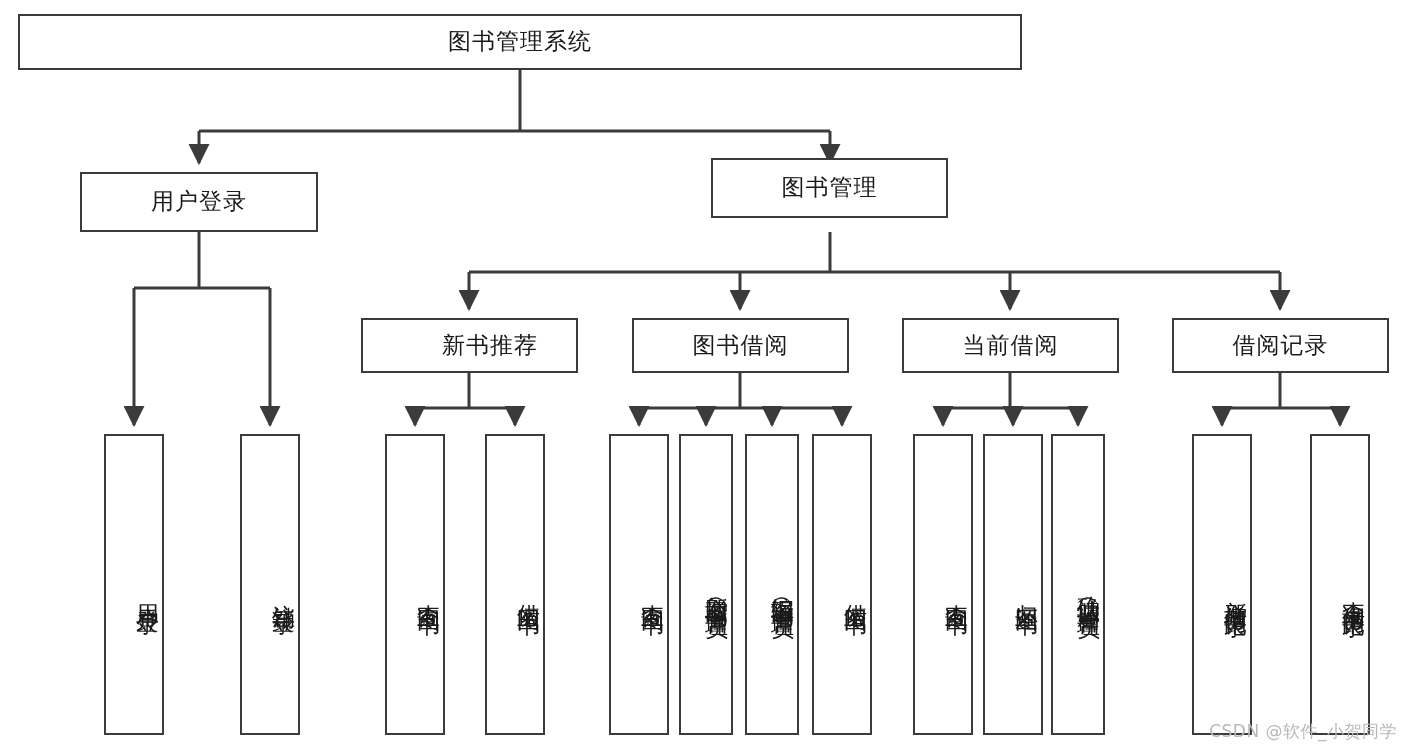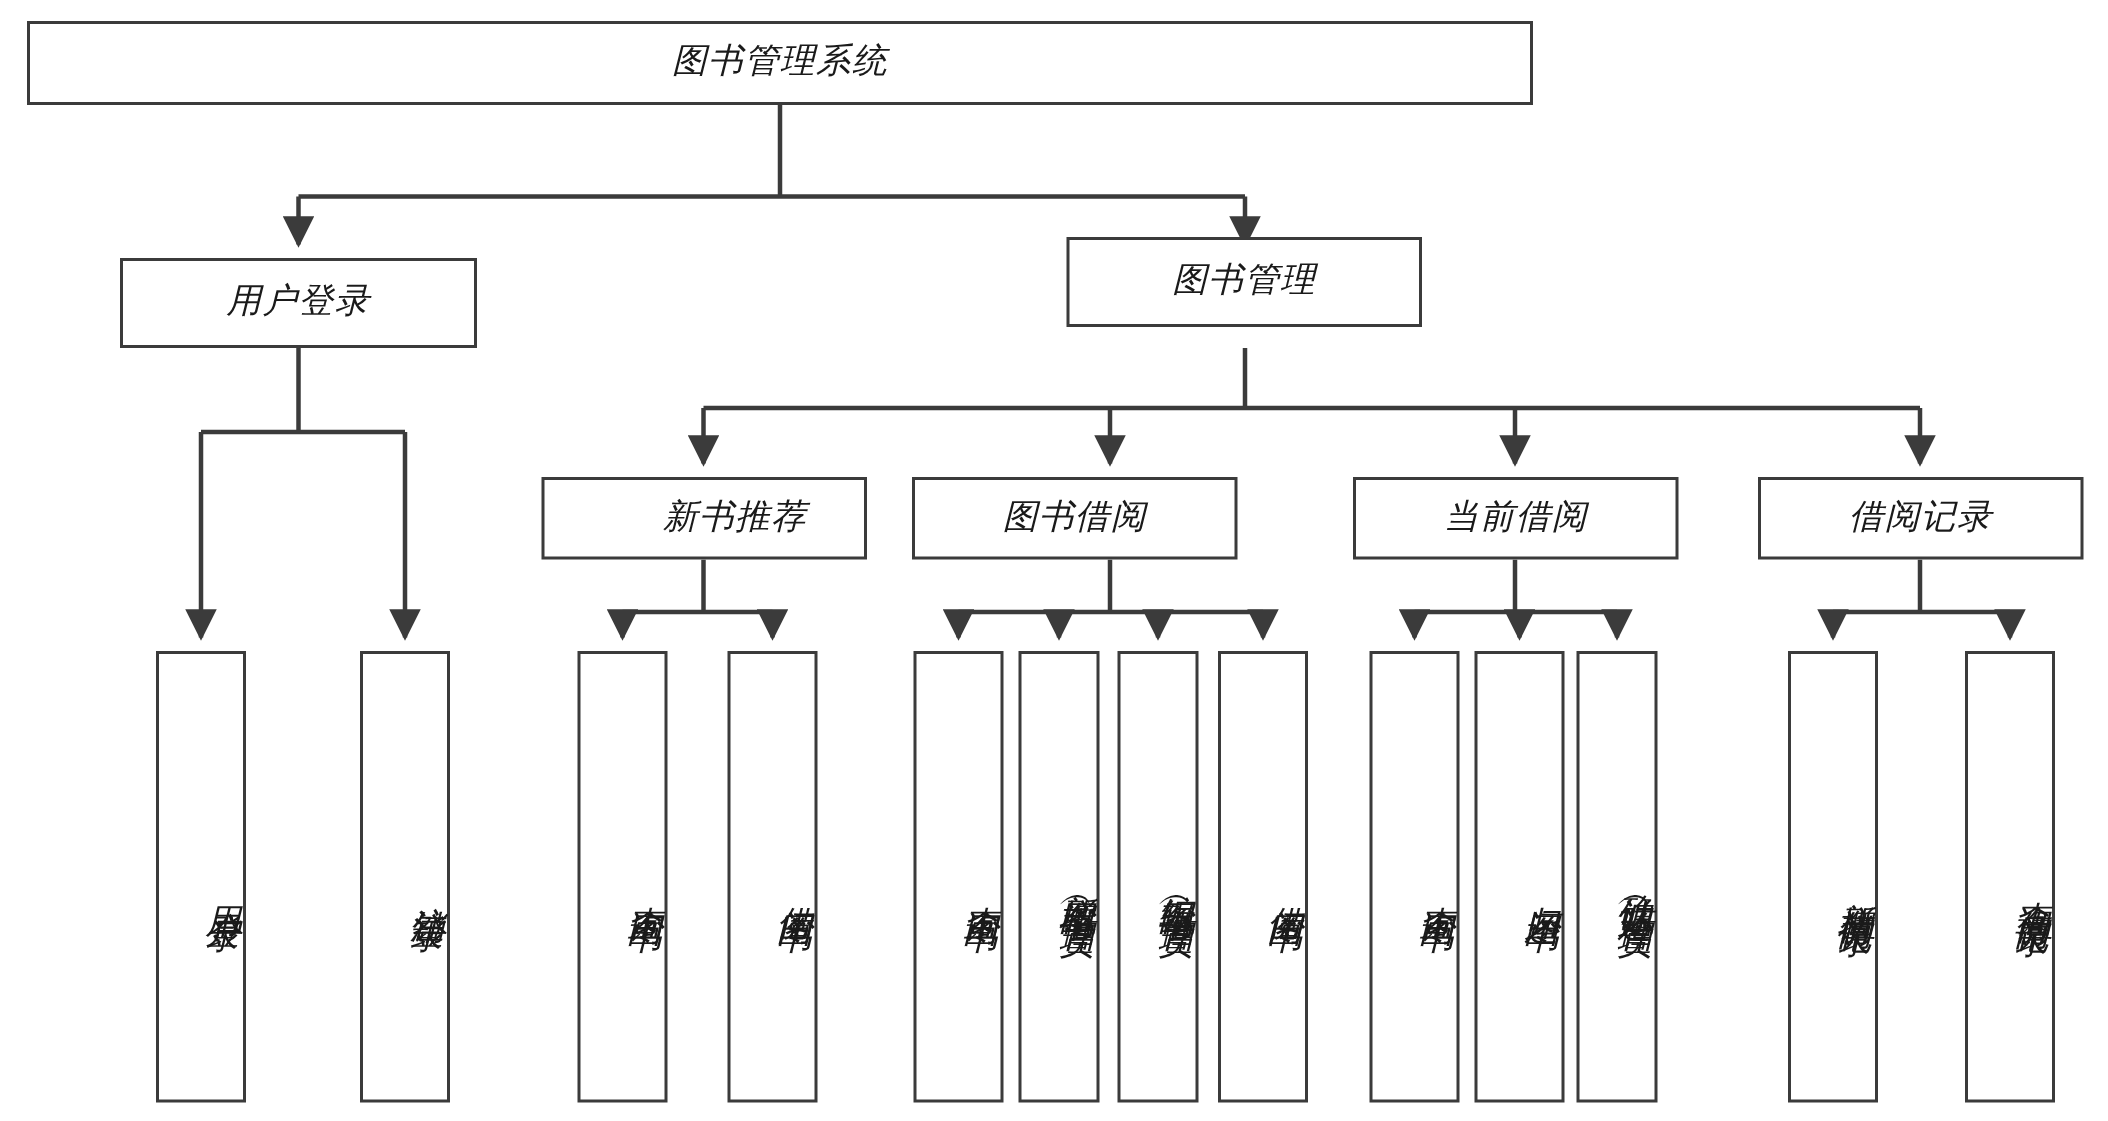--- a/index.html
+++ b/index.html
@@ -10,21 +10,20 @@
   }
   body {
     font-family: "DejaVu Sans", "Liberation Sans", sans-serif;
   }
   #canvas {
     position: relative;
     width: 1405px;
     height: 747px;
     background: #ffffff;
     overflow: hidden;
-    font-style: italic;
   }
   #edges {
     position: absolute;
     left: 0;
     top: 0;
     width: 1405px;
     height: 747px;
     pointer-events: none;
   }
   .node {
@@ -129,21 +128,21 @@
   <div class="node horiz" style="left: 80px; top: 172px; width: 238px; height: 60px;">
     <span>用户登录</span>
   </div>
   <div class="node horiz" style="left: 711px; top: 158px; width: 237px; height: 60px;">
     <span>图书管理</span>
   </div>
 
   <div class="node horiz" style="left: 361px; top: 318px; width: 217px; height: 55px; padding-left: 41px;">
     <span>新书推荐</span>
   </div>
-  <div class="node horiz" style="left: 608px; top: 318px; width: 217px; height: 55px;">
+  <div class="node horiz" style="left: 632px; top: 318px; width: 217px; height: 55px;">
     <span>图书借阅</span>
   </div>
   <div class="node horiz" style="left: 902px; top: 318px; width: 217px; height: 55px;">
     <span>当前借阅</span>
   </div>
   <div class="node horiz" style="left: 1172px; top: 318px; width: 217px; height: 55px;">
     <span>借阅记录</span>
   </div>
 
   <div class="node vert" style="left: 104px; top: 434px; width: 60px; height: 301px;">
@@ -179,14 +178,15 @@
   <div class="node vert" style="left: 1051px; top: 434px; width: 54px; height: 301px;">
     <span class="vtext">确认归还（管理员）</span>
   </div>
   <div class="node vert" style="left: 1192px; top: 434px; width: 60px; height: 301px;">
     <span class="vtext">新增借阅记录</span>
   </div>
   <div class="node vert" style="left: 1310px; top: 434px; width: 60px; height: 301px;">
     <span class="vtext">查询借阅记录</span>
   </div>
 
+  <div id="watermark">CSDN @软件_小贺同学</div>
 
 </div>
 
 </body></html>

